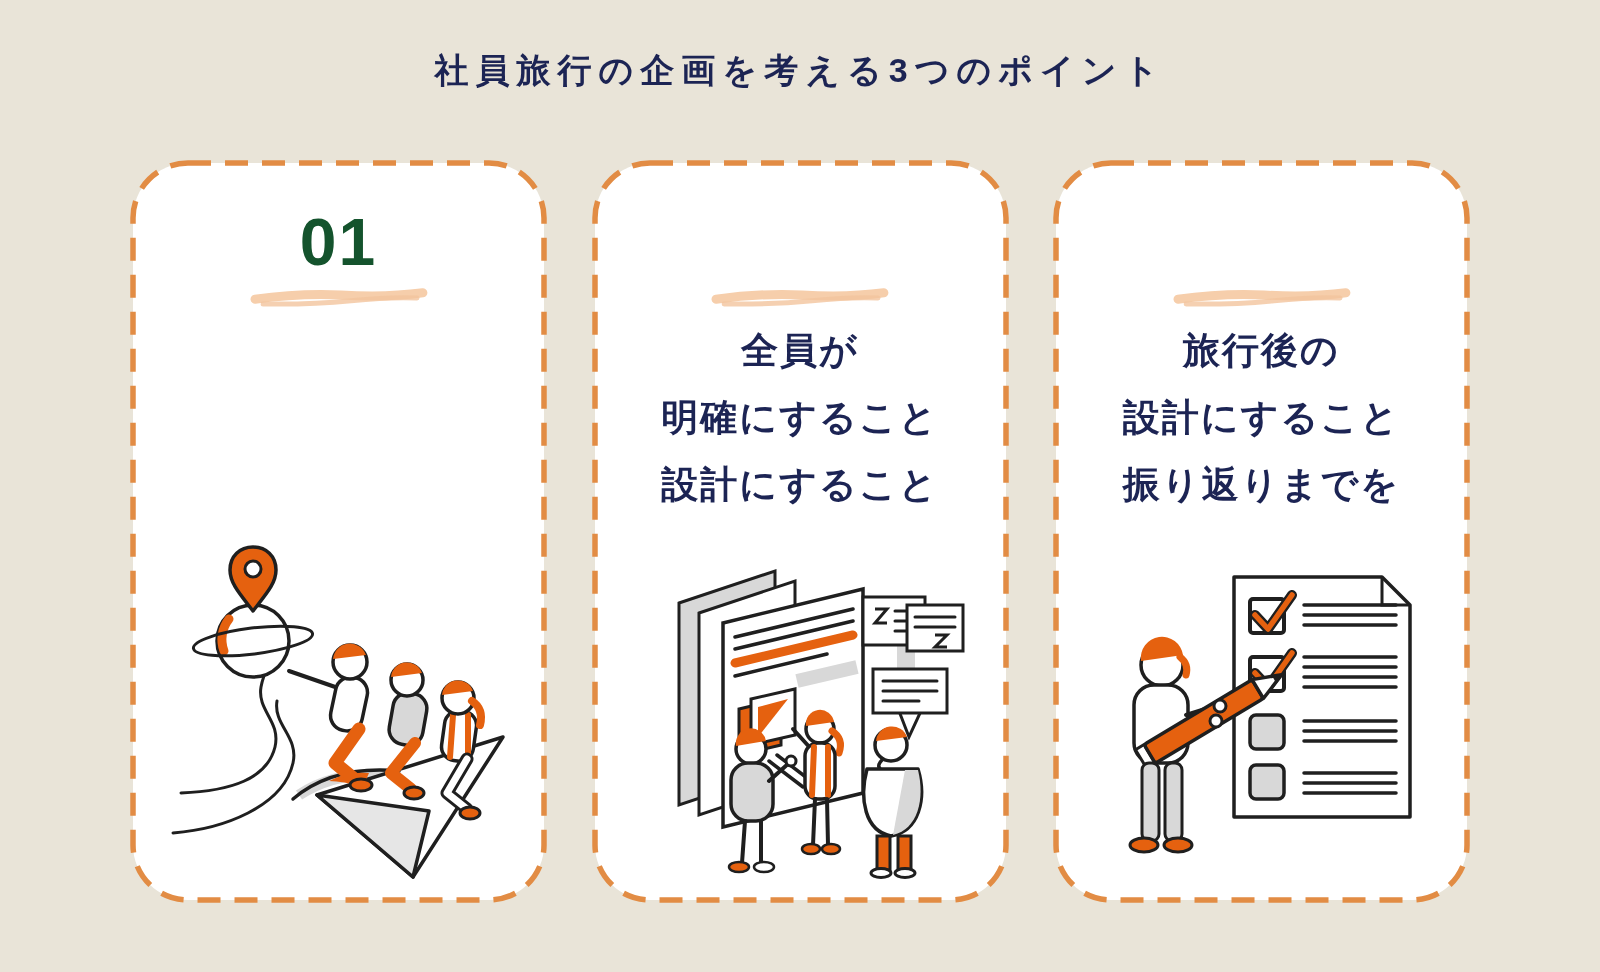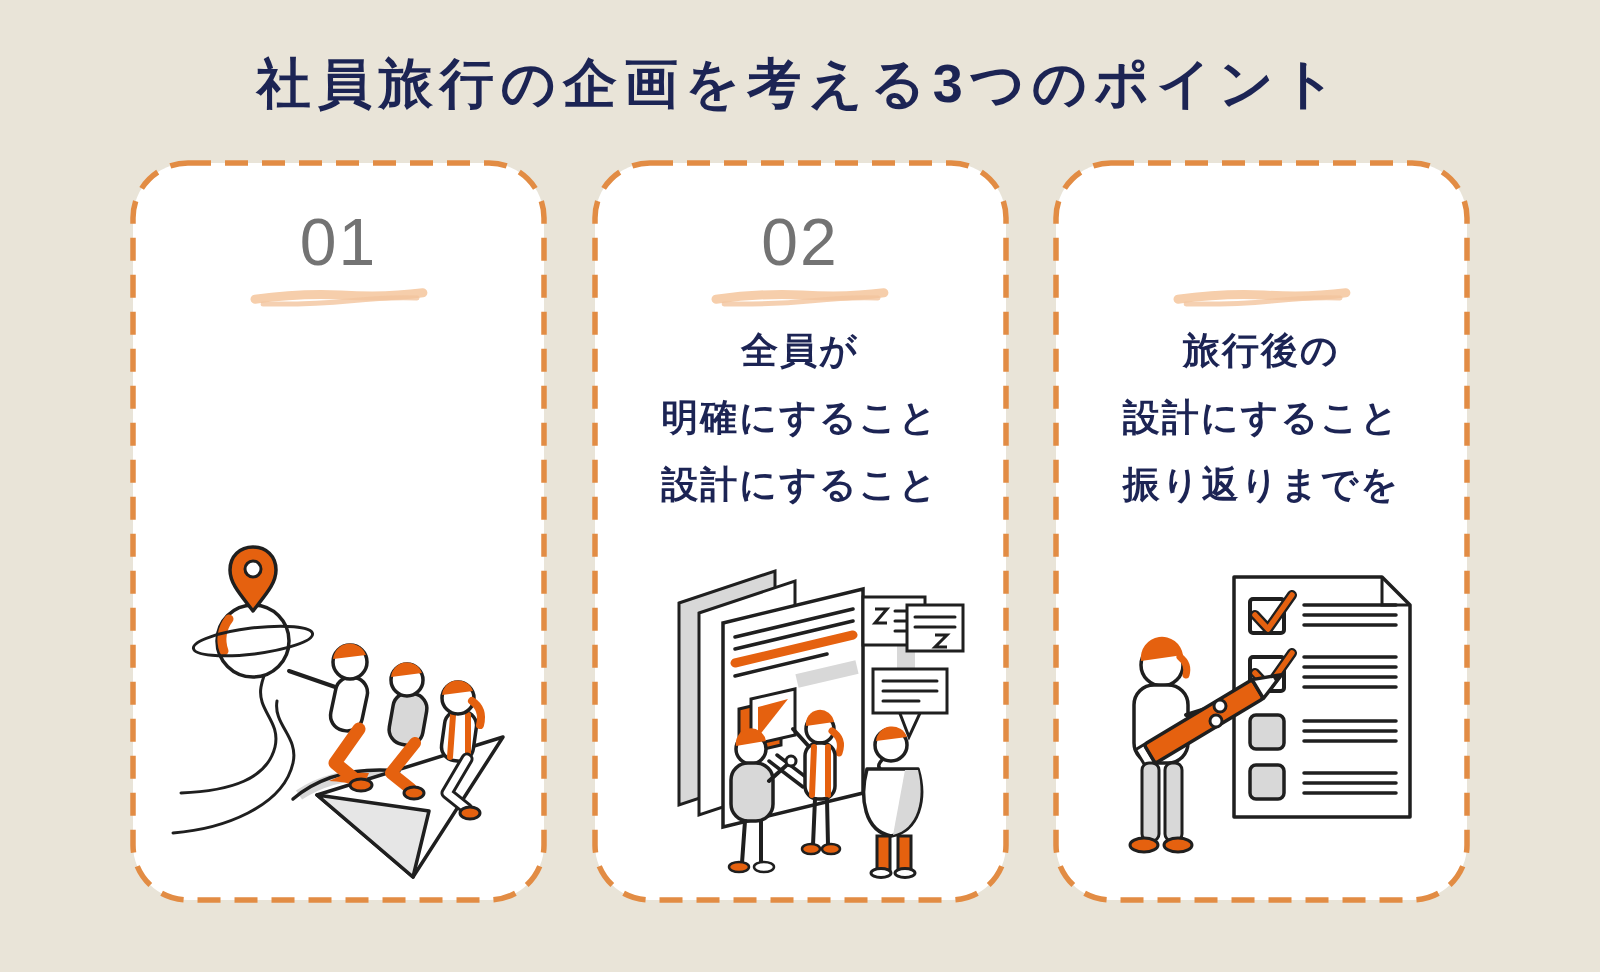--- a/index.html
+++ b/index.html
@@ -4,34 +4,34 @@
 <style>
   html,body{margin:0;padding:0;}
   body{
     width:1600px;height:972px;position:relative;overflow:hidden;
     background:#E9E4D8;
     font-family:"Liberation Sans", sans-serif;
   }
   .page-title{
     position:absolute;top:48px;left:0;width:1600px;
     text-align:center;
-    font-size:54px;font-weight:bold;letter-spacing:7px;
+    font-size:34px;font-weight:bold;letter-spacing:7px;
     color:#1C2454;
   }
   .cards{
     position:absolute;top:160px;left:130px;width:1340px;height:743px;
     display:flex;justify-content:space-between;
   }
   .card{position:relative;width:417px;height:743px;}
   .card-border{position:absolute;left:0;top:0;width:417px;height:743px;}
   .card-number{
     position:absolute;top:46px;left:0;width:100%;
     text-align:center;
-    font-size:66px;font-weight:400;letter-spacing:2px;
-    color:#737373;line-height:1.1;
+    font-size:66px;font-weight:700;letter-spacing:2px;
+    color:#14532d;line-height:1.1;
   }
   .number-underline{
     position:absolute;top:128px;left:50%;margin-left:-90px;
     transform:rotate(-1.5deg);
   }
   .card-text{
     position:absolute;top:160px;left:0;width:100%;height:194px;
     display:flex;flex-direction:column;align-items:center;justify-content:center;
     font-size:37px;font-weight:bold;letter-spacing:2px;
     line-height:67px;color:#1C2454;text-align:center;
@@ -112,21 +112,20 @@
           <ellipse cx="301" cy="270" rx="10" ry="6" fill="#E5610F" stroke="#1F1F1F" stroke-width="3"></ellipse>
         </g>
       </svg>
     </div>
   </div>
 
   <div class="card">
     <svg class="card-border" viewBox="0 0 417 743">
       <rect x="3" y="3" width="411" height="737" rx="55" ry="55" fill="#FFFFFF" stroke="#E28C44" stroke-width="5.5" stroke-dasharray="23 14"></rect>
     </svg>
-    <div class="card-number">02</div>
     <svg class="number-underline" width="180" height="20" viewBox="0 0 180 20">
       <path d="M6 9 Q50 4 92 7 Q136 11 174 7" stroke="#F6CEAB" stroke-width="9" fill="none" stroke-linecap="round"></path>
       <path d="M14 14 Q62 16 102 13 Q142 10 168 12" stroke="#F3C49D" stroke-width="5" fill="none" stroke-linecap="round" opacity="0.8"></path>
     </svg>
     <div class="card-text">
       <span>全員が</span>
       <span>明確にすること</span>
       <span>設計にすること</span>
     </div>
     <div class="card-illustration">

